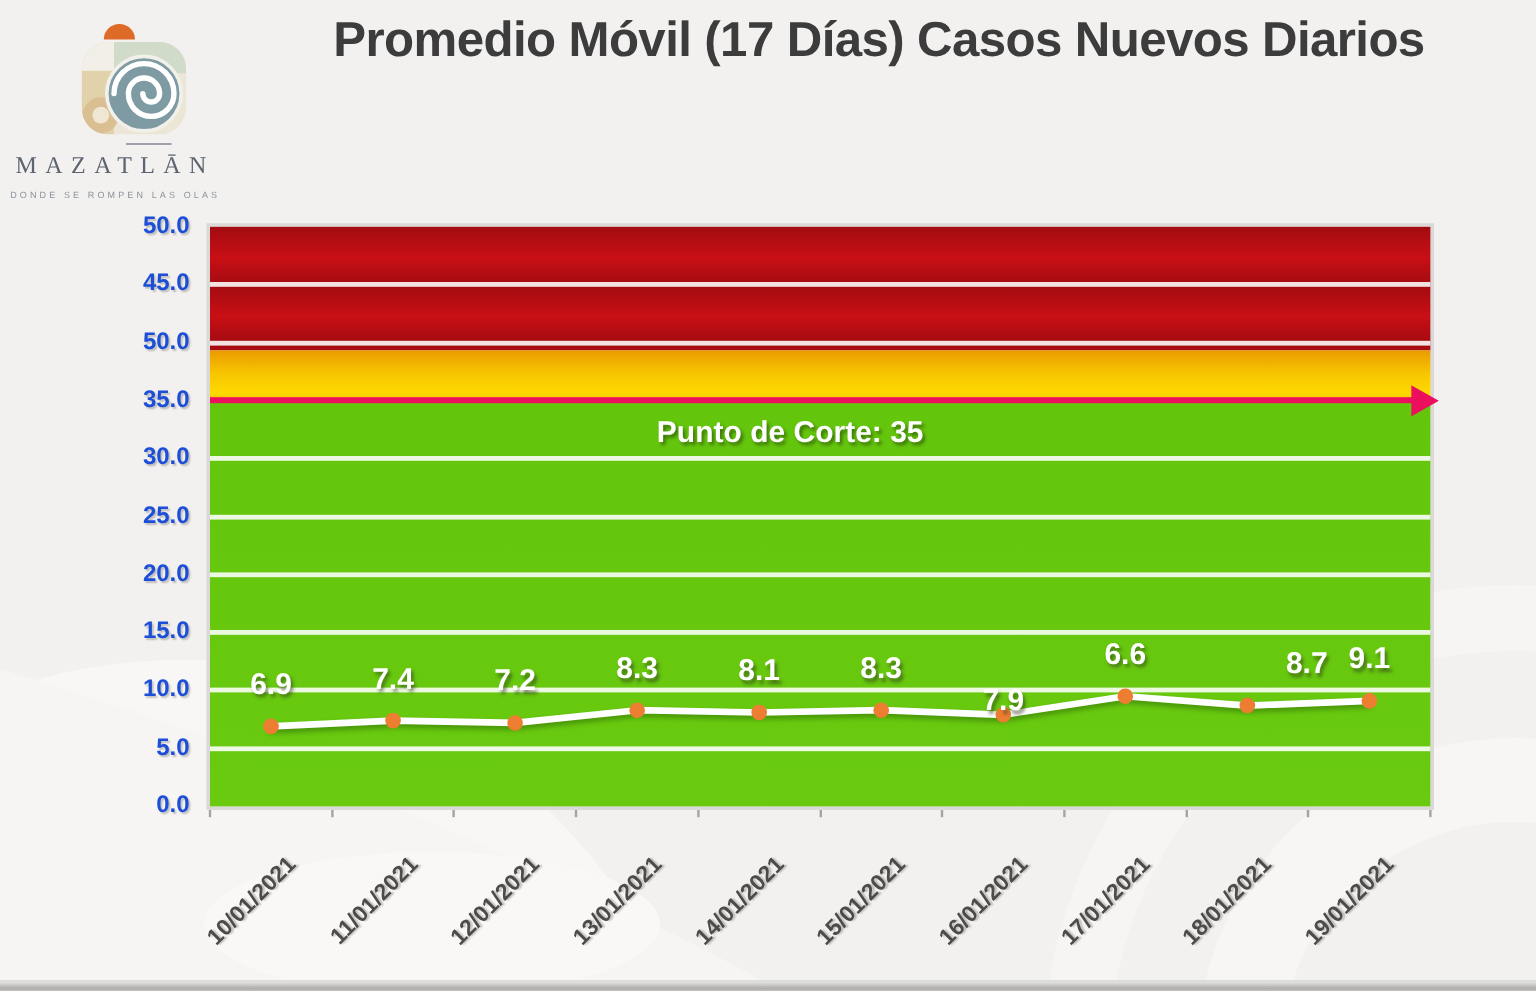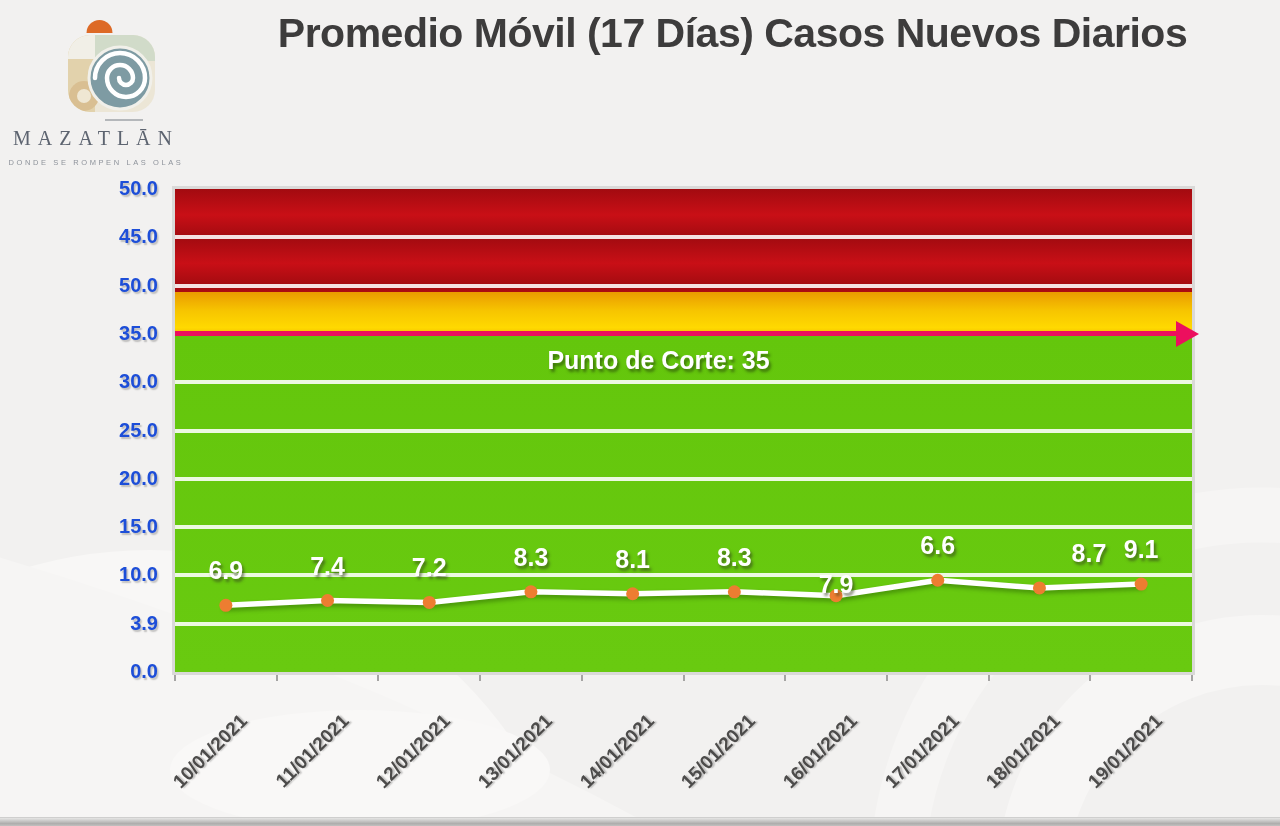--- a/index.html
+++ b/index.html
@@ -124,21 +124,21 @@
   <div class="y-axis">
       <div class="ylab" style="top: -12px;">50.0</div>
       <div class="ylab" style="top: 36.3px;">45.0</div>
       <div class="ylab" style="top: 84.6px;">50.0</div>
       <div class="ylab" style="top: 132.9px;">35.0</div>
       <div class="ylab" style="top: 181.2px;">30.0</div>
       <div class="ylab" style="top: 229.5px;">25.0</div>
       <div class="ylab" style="top: 277.8px;">20.0</div>
       <div class="ylab" style="top: 326.1px;">15.0</div>
       <div class="ylab" style="top: 374.4px;">10.0</div>
-      <div class="ylab" style="top: 422.7px;">3.9</div>
+      <div class="ylab" style="top: 422.7px;">5.0</div>
       <div class="ylab" style="top: 471px;">0.0</div>
     </div>
 
   <div class="plot">
       <div class="zone zone-red" style="top: 0px; height: 103.362px;"></div>
       <div class="zone zone-yellow" style="top: 103.362px; height: 41.538px;"></div>
       <div class="zone zone-green" style="top: 144.9px; height: 338.1px;"></div>
 
     <div class="cutoff-line" style="top: 142.4px; width: 1004px; background: rgb(236, 15, 94);"></div>
     <svg class="cutoff-arrow" width="24" height="28" viewBox="0 0 24 28" style="top: 130.9px;">

